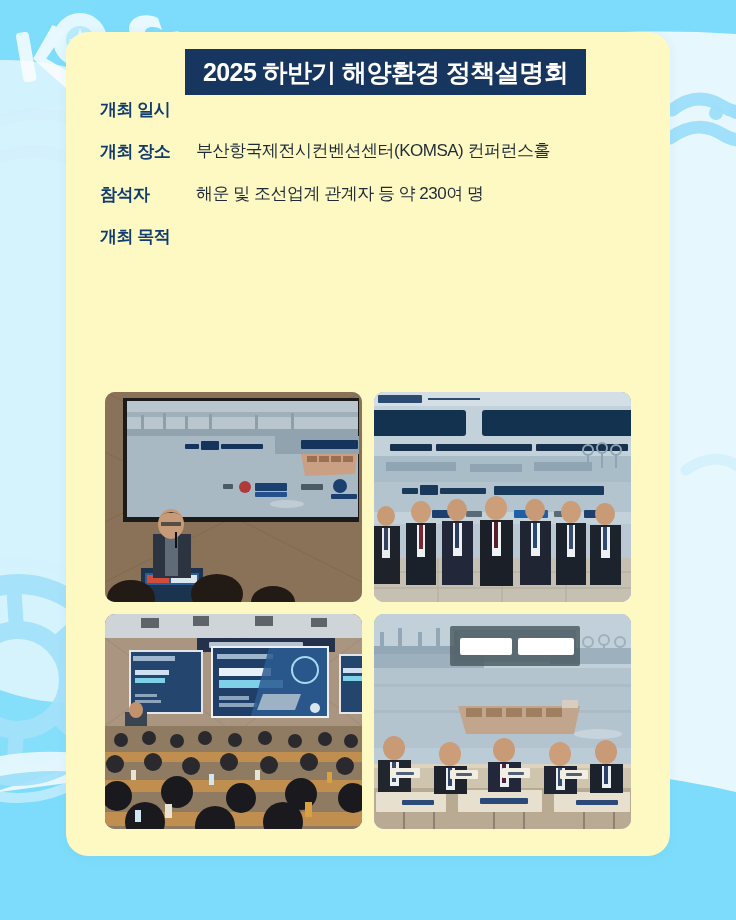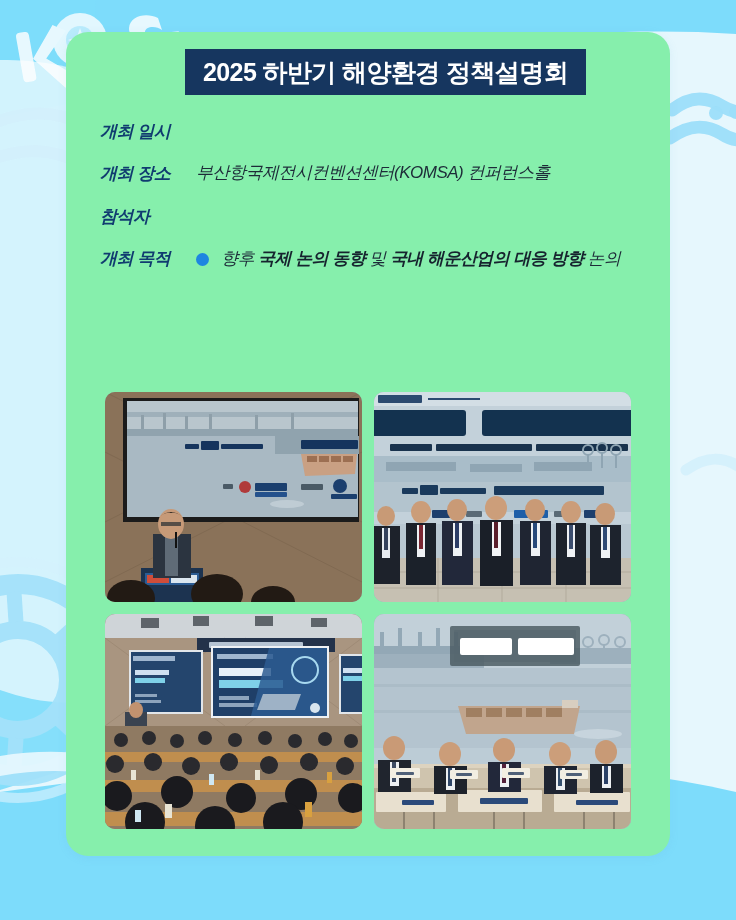--- a/index.html
+++ b/index.html
@@ -23,21 +23,21 @@
     left: 8px; top: 2px;
     width: 190px; height: 92px;
     pointer-events: none;
   }
 
   
   .card {
     position: absolute;
     left: 66px; top: 32px;
     width: 604px; height: 824px;
-    background: #86efac;
+    background: #fef9c3;
     border-radius: 22px;
     box-shadow: 0 2px 10px rgba(90,160,200,0.10);
     overflow: hidden;
   }
   .card-inner { position: relative; width: 100%; height: 100%; }
 
   
   .title-banner {
     position: absolute;
     left: 119px; top: 17px;
@@ -53,23 +53,22 @@
     color: #ffffff;
     font-size: 25px;
     font-weight: bold;
     letter-spacing: -0.6px;
     white-space: nowrap;
   }
 
   
   .info-list {
     position: absolute;
-    left: 34px; top: 88px;
+    left: 34px; top: 66px;
     width: 540px;
-    font-style: italic;
   }
   .info-row {
     display: flex;
     align-items: flex-start;
     margin-bottom: 20px;
   }
   .info-row:last-child { margin-bottom: 1px; }
   .info-label {
     width: 96px;
     flex: 0 0 96px;
@@ -242,31 +241,28 @@
       <div class="info-label">개최 일시</div>
     </div>
 
     <div class="info-row">
       <div class="info-label">개최 장소</div>
       <div class="info-value">부산항국제전시컨벤션센터(KOMSA) 컨퍼런스홀</div>
     </div>
 
     <div class="info-row">
       <div class="info-label">참석자</div>
+      <div class="info-value">해운 및 조선업계 관계자 등 약 230여 명</div>
     </div>
 
     <div class="info-row">
       <div class="info-label">개최 목적</div>
       <div class="purpose-block">
 
 
-        <div class="bullet-item">
-          <span class="bullet-dot"></span>
-          <span class="bullet-text"><span>향후 </span><span class="b">국제 논의 동향</span><span> 및 </span><span class="b">국내 해운산업의 대응 방향</span><span> 논의</span></span>
-        </div>
 
       </div>
     </div>
   </div>
 
   <div class="photo-grid">
 
     <div class="photo">
       <svg viewBox="0 0 257 210" preserveAspectRatio="xMidYMid slice" xmlns="http://www.w3.org/2000/svg" aria-hidden="true">
         <rect width="257" height="210" fill="#8a7259"></rect>

